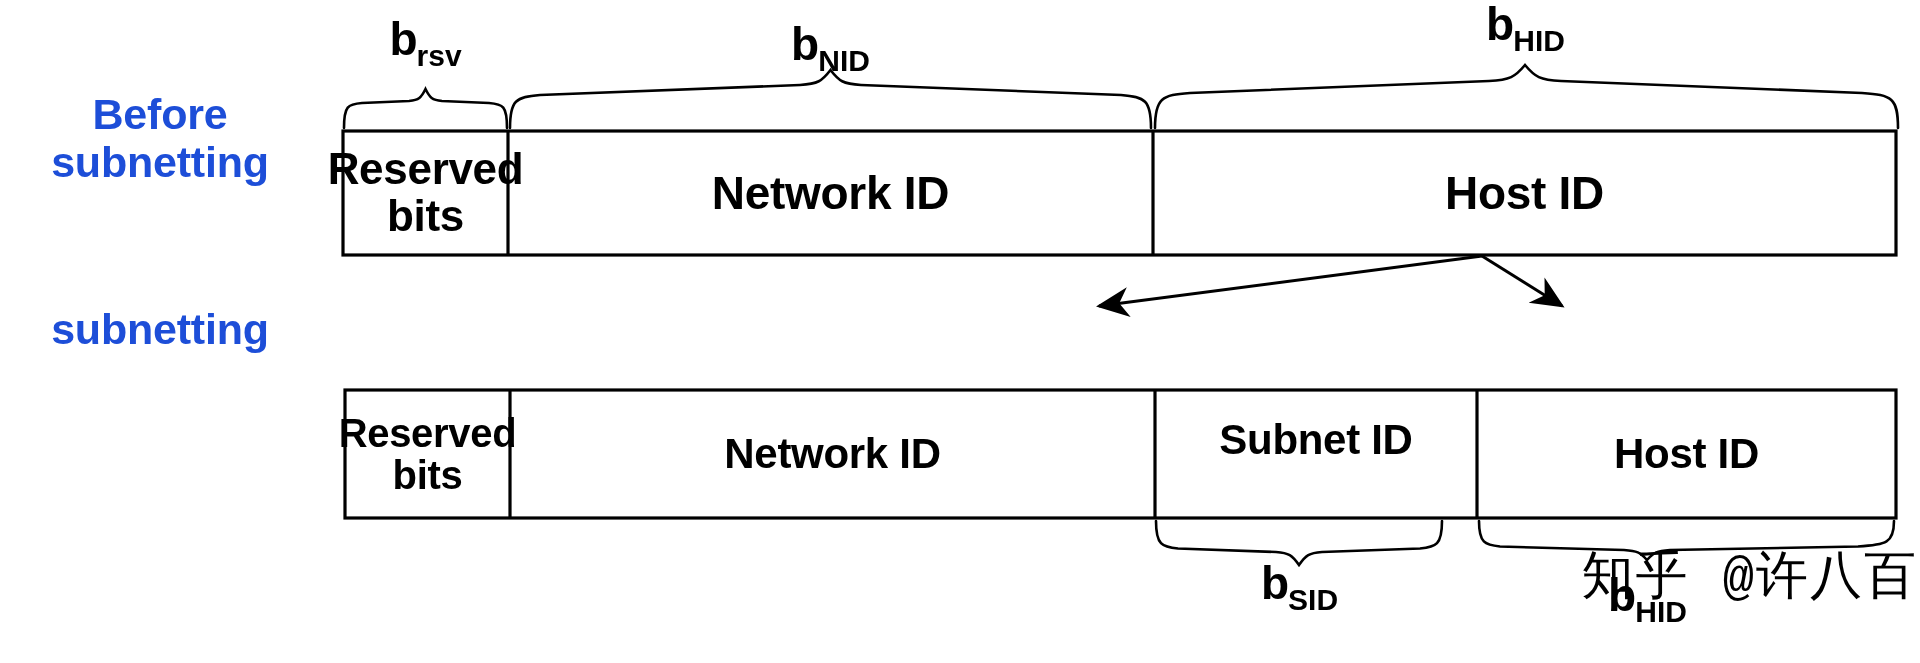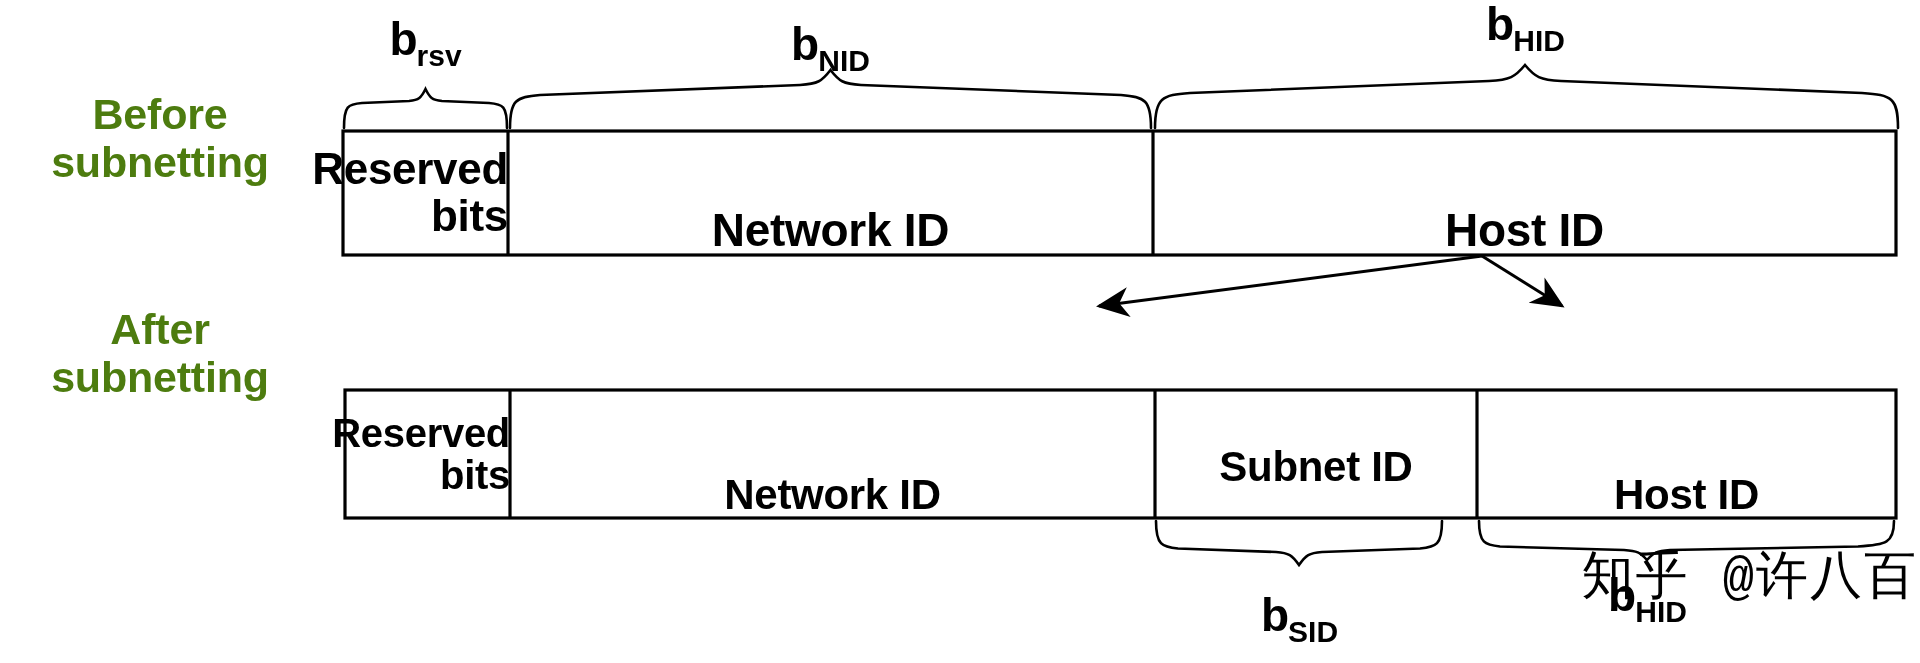--- a/index.html
+++ b/index.html
@@ -21,32 +21,32 @@
     position: absolute;
     left: 0;
     top: 0;
     width: 1920px;
     height: 663px;
   }
   .row-label {
     position: absolute;
     text-align: center;
     font-weight: bold;
-    color: #4d7c0f;
+    color: #1d4ed8;
     line-height: 1.12;
     font-size: 43px;
     letter-spacing: -0.2px;
   }
   #label-before { left: 10px; top: 90px; width: 300px; }
   #label-after  { left: 10px; top: 305px; width: 300px; }
 
   .cell-text {
     position: absolute;
     display: flex;
-    align-items: flex-end;
+    align-items: center;
     justify-content: center;
     text-align: center;
     font-weight: bold;
     color: #000000;
     line-height: 1.06;
     letter-spacing: -0.3px;
   }
   .brace-label {
     position: absolute;
     font-weight: bold;
@@ -120,21 +120,20 @@
       <path d="M1479,521 C1479,543 1485,545 1500,546.5 L1624,550 C1637,551 1640,552 1647,560
                                               C1654,552 1657,551 1670,550 L1858,546.5 C1886,545 1894,543 1894,521"></path>
     </g>
   </svg>
 
   <div class="row-label" id="label-before">
     <div>Before</div>
     <div>subnetting</div>
   </div>
   <div class="row-label" id="label-after">
-    <div>After</div>
     <div>subnetting</div>
   </div>
 
   <div class="cell-text" style="left:343px; top:131px; width:165px; height:124px; font-size:44px; flex-direction:column;">
     <div>Reserved</div>
     <div>bits</div>
   </div>
   <div class="cell-text" style="left:508px; top:131px; width:645px; height:124px; font-size:46px;">Network ID</div>
   <div class="cell-text" style="left:1153px; top:131px; width:743px; height:124px; font-size:46px;">Host ID</div>
 
@@ -149,21 +148,21 @@
   <div class="brace-label" style="left:426px; top:12px;">
     <span class="b-main">b</span><span class="b-sub">rsv</span>
   </div>
   <div class="brace-label" style="left:831px; top:17px;">
     <span class="b-main">b</span><span class="b-sub">NID</span>
   </div>
   <div class="brace-label" style="left:1526px; top:-3px;">
     <span class="b-main">b</span><span class="b-sub">HID</span>
   </div>
 
-  <div class="brace-label" style="left:1300px; top:588px;">
+  <div class="brace-label" style="left:1300px; top:556px;">
     <span class="b-main">b</span><span class="b-sub">SID</span>
   </div>
   <div class="brace-label" style="left:1648px; top:568px;">
     <span class="b-main">b</span><span class="b-sub">HID</span>
   </div>
 
   <div id="watermark">知乎 @许八百</div>
 
 </div>
 

